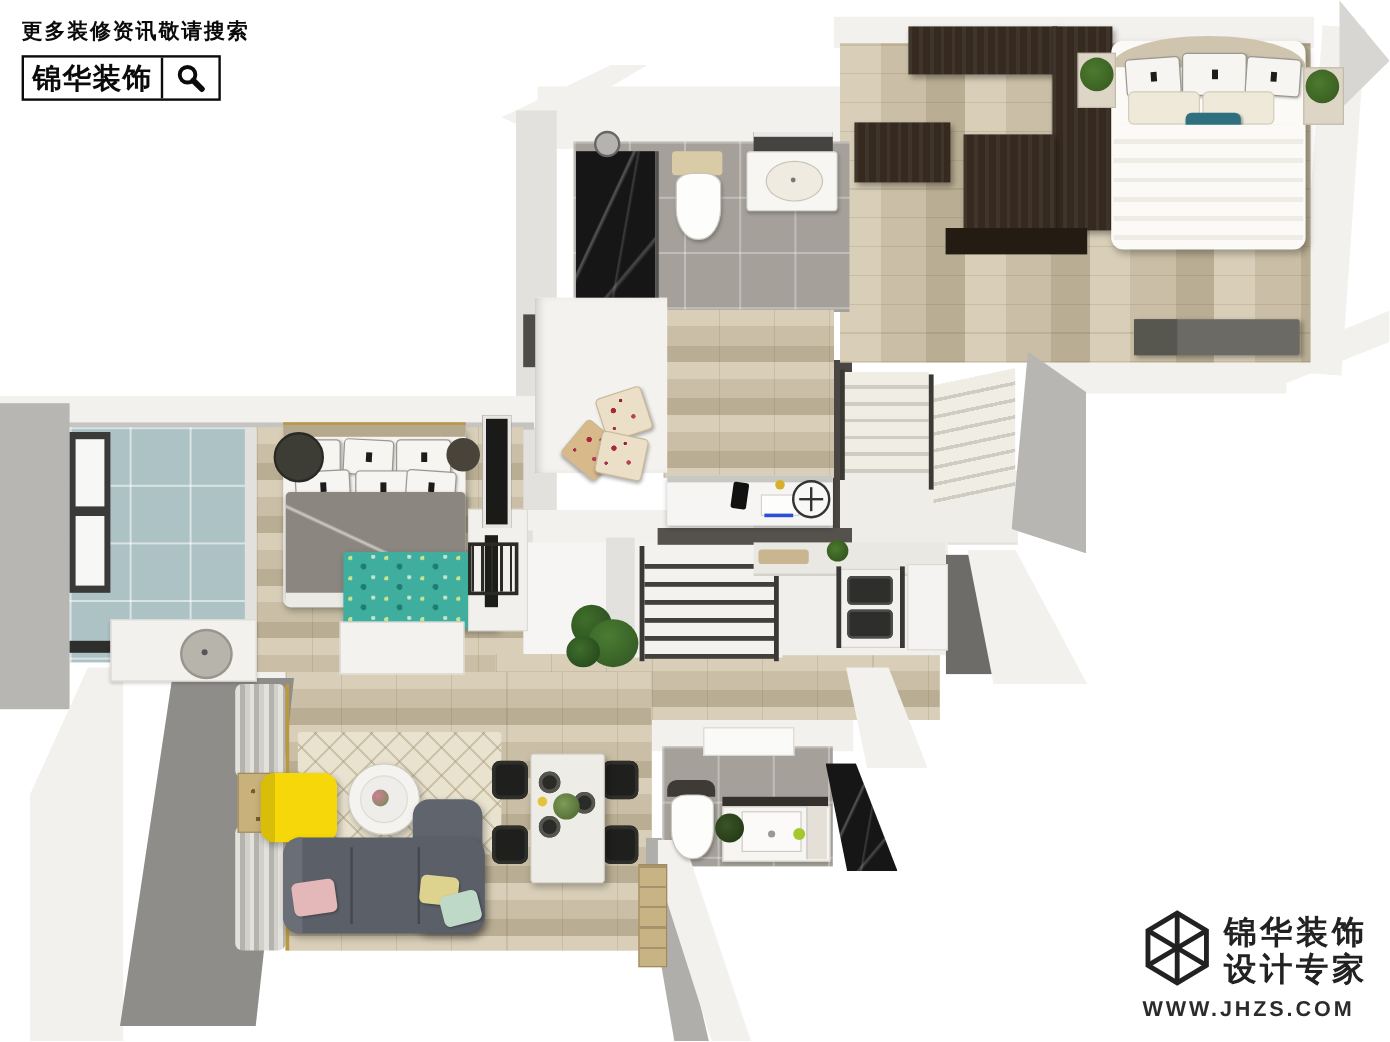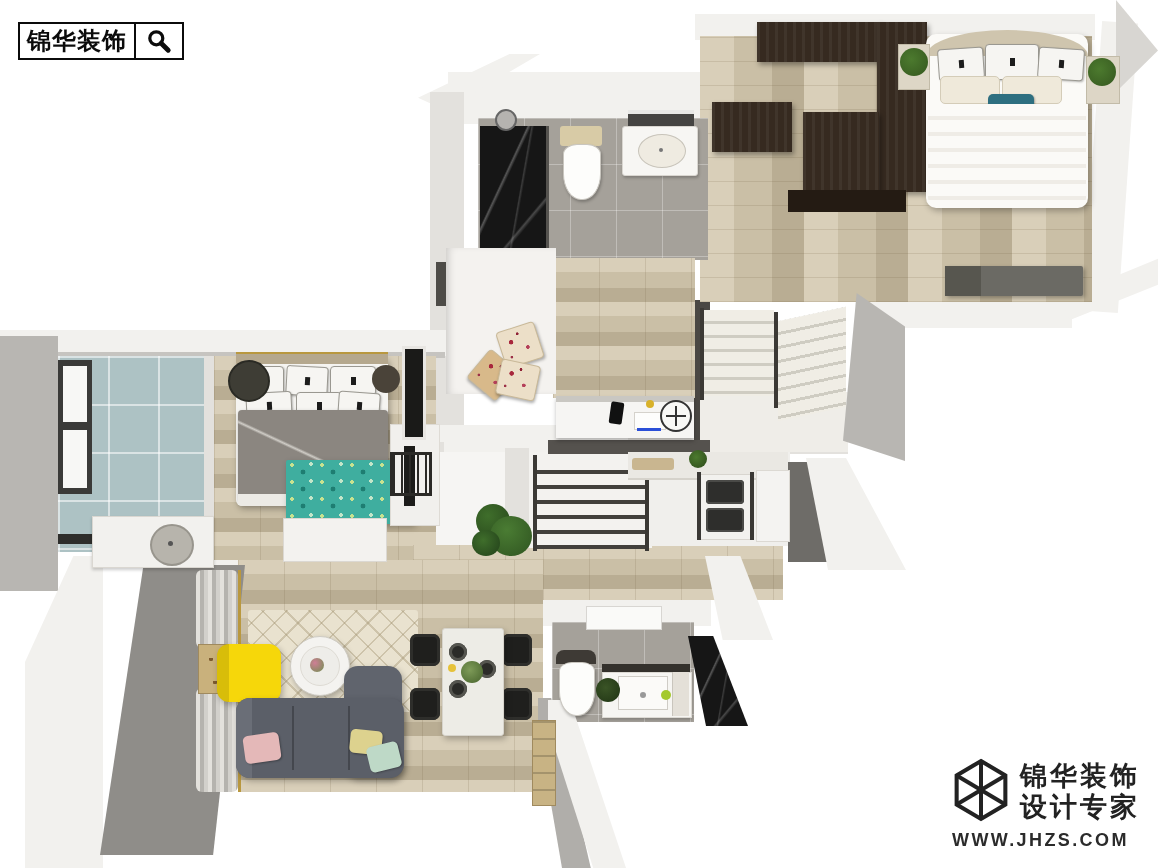--- a/index.html
+++ b/index.html
@@ -251,20 +251,21 @@
   <div class="a" style="left:602px;top:664px;width:88px;height:8px;background:#34312c;"></div>
   <div class="a" style="left:602px;top:672px;width:88px;height:44px;background:#f6f5f2;border:1px solid #dcd9d3;box-shadow:0 2px 3px rgba(0,0,0,.2);"></div>
   <div class="a" style="left:618px;top:676px;width:48px;height:32px;background:#fbfaf8;border:1px solid #cfccc6;"></div>
   <div class="a round" style="left:640px;top:692px;width:6px;height:6px;background:#999;"></div>
   <div class="a" style="left:672px;top:672px;width:16px;height:44px;background:#e4e0d8;border-left:1px solid #c9c5bd;"></div>
   <div class="a round" style="left:596px;top:678px;width:24px;height:24px;background:radial-gradient(circle at 40% 40%,#3a5426,#1f3313);"></div>
   <div class="a round" style="left:661px;top:690px;width:10px;height:10px;background:#a4c92e;"></div>
   <div class="a marble" style="left:688px;top:636px;width:60px;height:90px;clip-path:polygon(0 0,42% 0,100% 100%,30% 100%);"></div>
 
   <div class="a wm" style="left:18px;top:14px;">
+    <div class="wm-tagline">更多装修资讯敬请搜索</div>
     <div class="wm-box" style="margin-top:8px;">
       <div class="wm-brand">锦华装饰</div>
       <div class="wm-icon">
         <svg width="26" height="26" viewBox="0 0 24 24">
             <circle cx="9.5" cy="9.5" r="6" fill="none" stroke="#0b0b0b" stroke-width="3"></circle>
             <line x1="14" y1="14" x2="20.5" y2="20.5" stroke="#0b0b0b" stroke-width="4.5" stroke-linecap="round"></line>
           </svg>
       </div>
     </div>
   </div>

